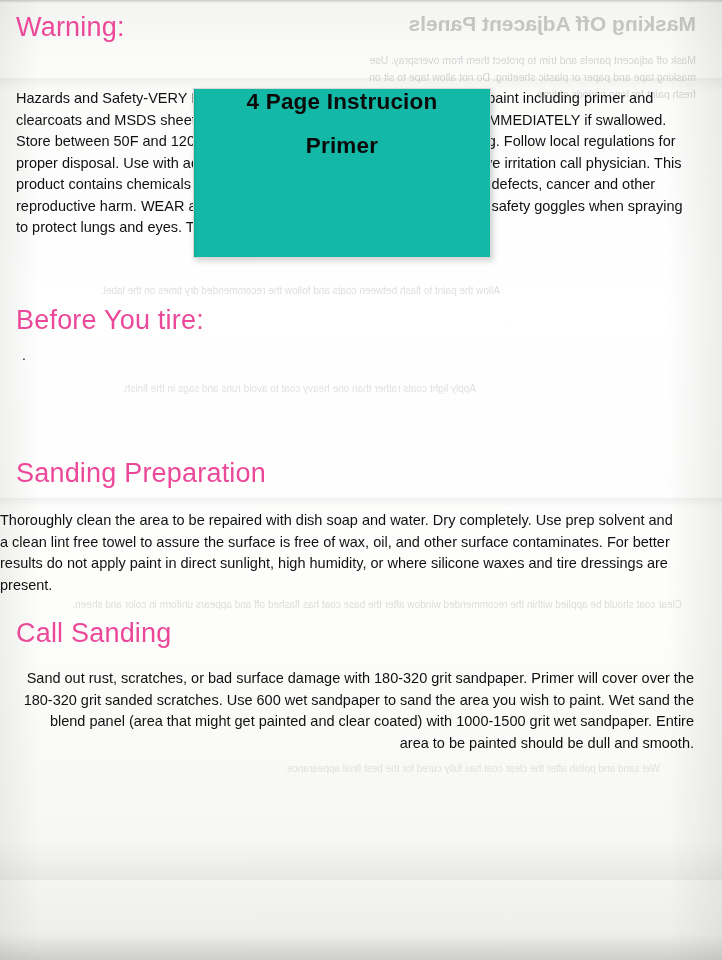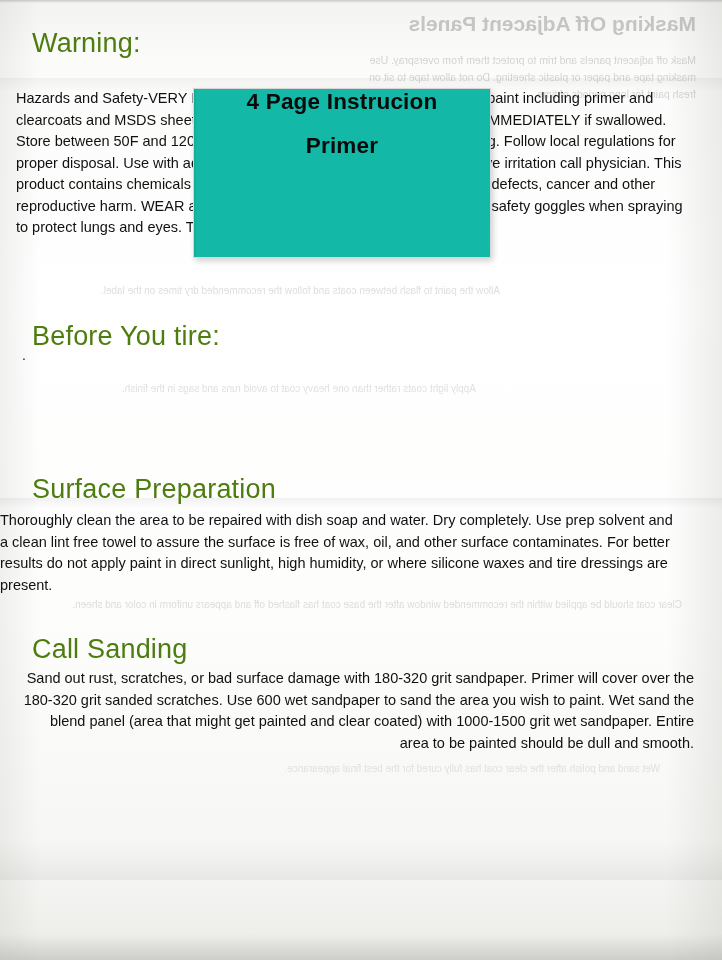--- a/index.html
+++ b/index.html
@@ -123,25 +123,25 @@
 
   
   #content {
     position: absolute;
     inset: 0;
     padding: 0;
   }
 
   h1.section {
     position: absolute;
-    margin: 16px;
+    margin: 0;
     font-weight: normal;
     font-size: 27px;
     letter-spacing: 0.2px;
-    color: #4d7c0f;
+    color: #ec4899;
   }
 
   p.para {
     position: absolute;
     margin: 0;
     font-size: 14.5px;
     line-height: 21.5px;
     color: #111111;
   }
 
@@ -230,21 +230,21 @@
 <div class="bleed bleed-5">Wet sand and polish after the clear coat has fully cured for the best final appearance.</div>
 
 <div id="content">
 
   <h1 class="section warn-title">Warning:</h1>
   <p class="para warn-body">Hazards and Safety-VERY IMPORTANT! Read all labels on the touch-up paint including primer and clearcoats and MSDS sheets. Keep away from children. Call a physician IMMEDIATELY if swallowed. Store between 50F and 120F. DO NOT STORE IN CAR and avoid freezing. Follow local regulations for proper disposal. Use with adequate ventilation. If you feel dizzy or have eye irritation call physician. This product contains chemicals known to the State of California to cause birth defects, cancer and other reproductive harm. WEAR an approved active paint respirator and WEAR safety goggles when spraying to protect lungs and eyes. This includes the primer, paint and clearcoat.</p>
 
   <h1 class="section before-title">Before You tire:</h1>
   <div class="before-dot">.</div>
 
-  <h1 class="section surface-title">Surface Preparation</h1>
+  <h1 class="section surface-title">Sanding Preparation</h1>
   <p class="para surface-body">Thoroughly clean the area to be repaired with dish soap and water.  Dry completely. Use prep solvent and a clean lint free towel to assure the surface is free of wax, oil, and other surface contaminates. For better results do not apply paint in direct sunlight, high humidity, or where silicone waxes and tire dressings are present.</p>
 
   <h1 class="section sanding-title">Call Sanding</h1>
   <p class="para sanding-body1">Sand out rust, scratches, or bad surface damage with 180-320 grit sandpaper. Primer will cover over the 180-320 grit sanded scratches. Use 600 wet sandpaper to sand the area you wish to paint. Wet sand the blend panel (area that might get painted and clear coated) with 1000-1500 grit wet sandpaper. Entire area to be painted should be dull and smooth.</p>
 
   <div id="label-card">
     <div class="line">4 Page Instrucion</div>
     <div class="line">Primer</div>
   </div>
 

